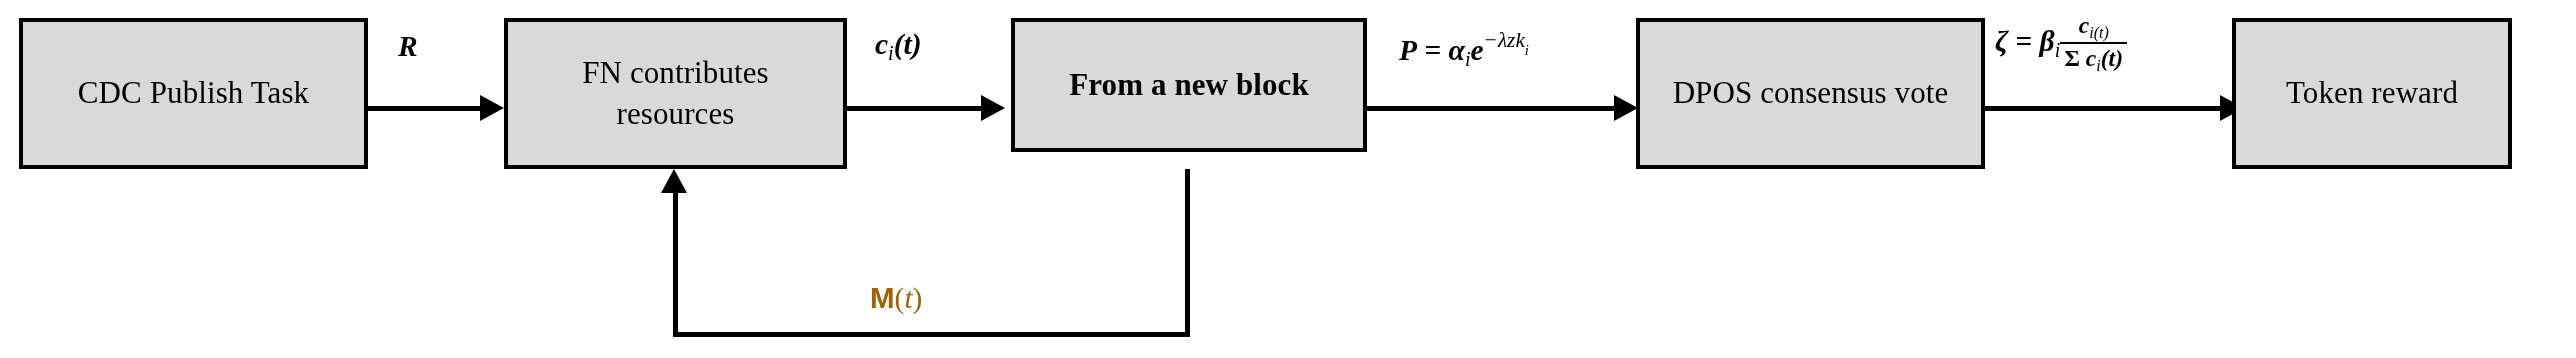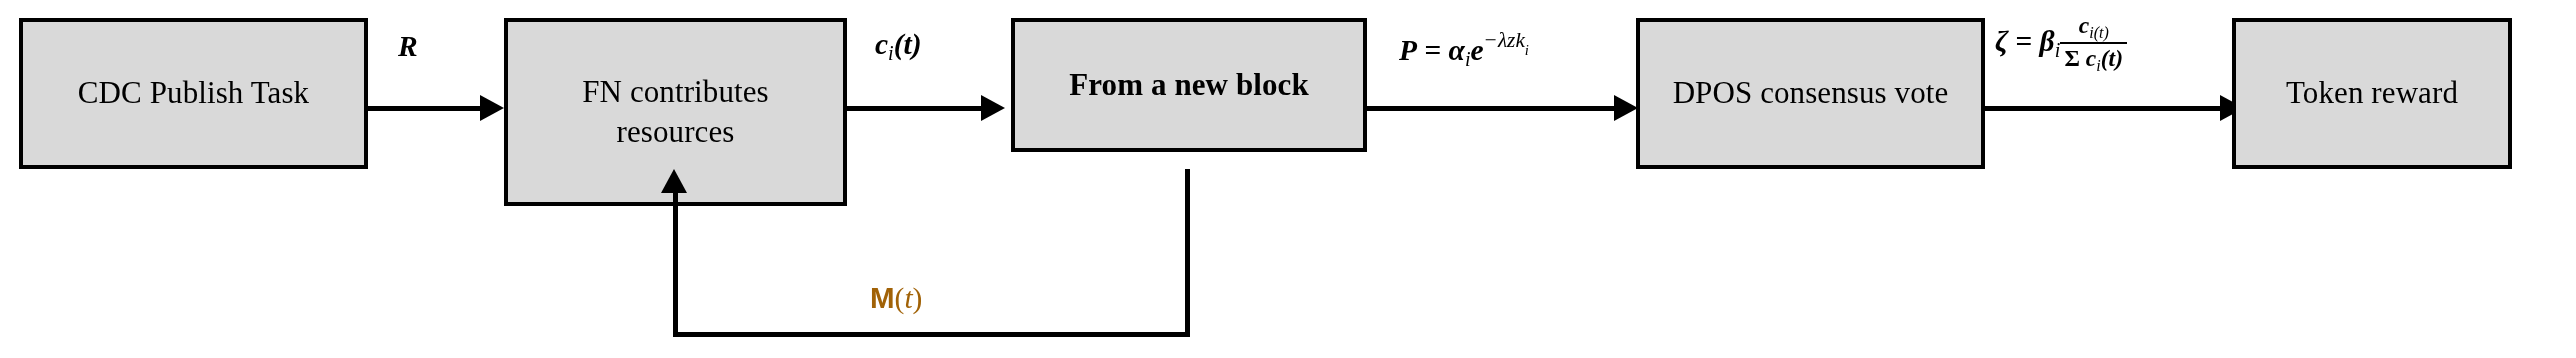--- a/index.html
+++ b/index.html
@@ -147,21 +147,21 @@
   <div class="node" style="left:19px; top:18px; width:349px; height:151px;">
     <span class="node-label">CDC Publish Task</span>
   </div>
 
   <div class="hline" style="left:368px; top:106px; width:117px;"></div>
   <div class="arrow-right" style="left:480px; top:95px;"></div>
   <div class="edge-label" style="left:398px; top:32px;">
     <span>R</span>
   </div>
 
-  <div class="node" style="left:504px; top:18px; width:343px; height:188px;">
+  <div class="node" style="left:504px; top:18px; width:343px; height:151px;">
     <span class="node-label">FN contributes
 resources</span>
   </div>
 
   <div class="hline" style="left:847px; top:106px; width:140px;"></div>
   <div class="arrow-right" style="left:981px; top:95px;"></div>
   <div class="edge-label" style="left:875px; top:29.5px;">
     <span>c</span><span class="sub">i</span><span>(t)</span>
   </div>
 

